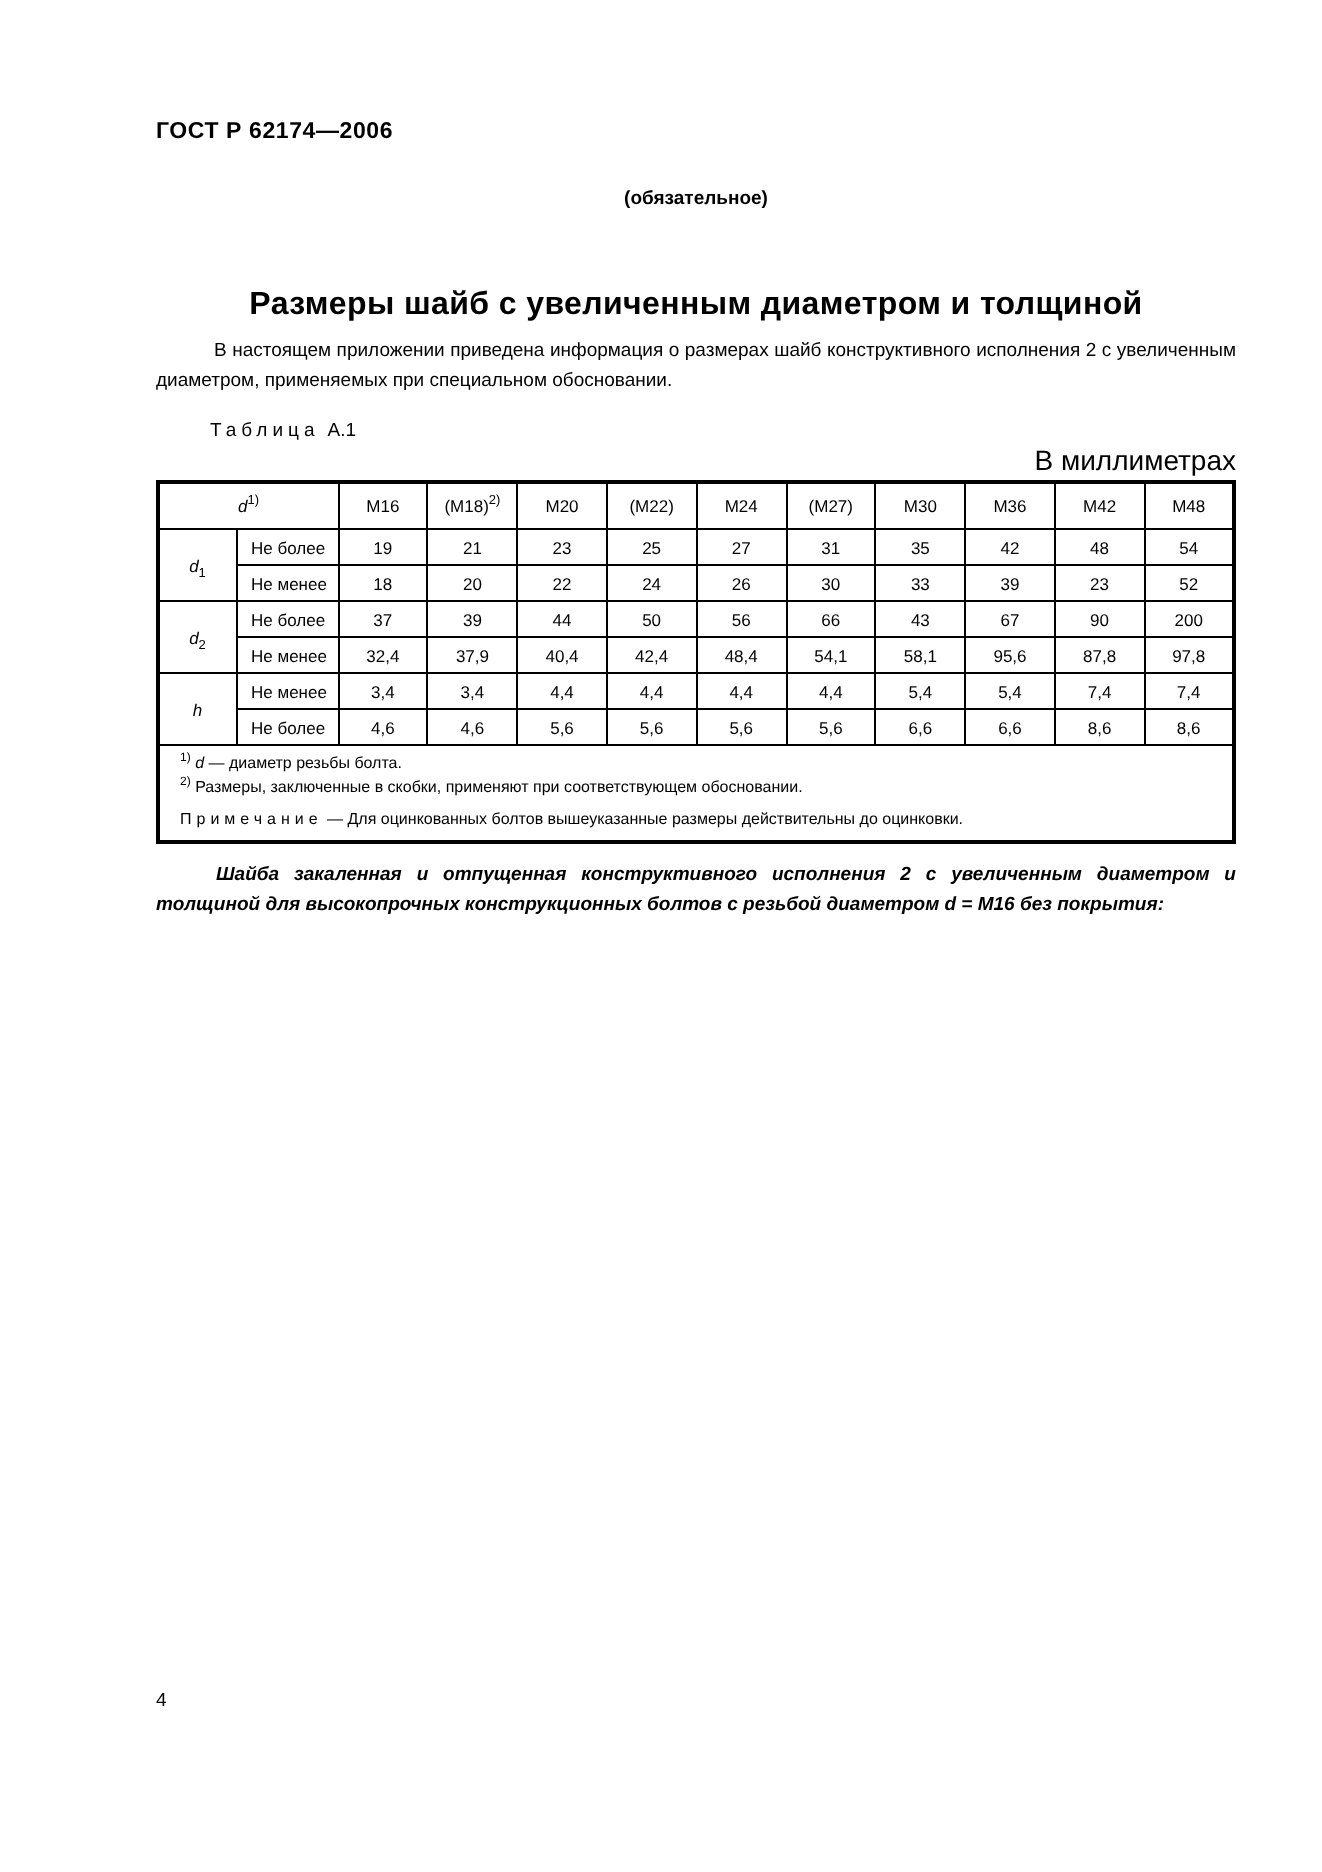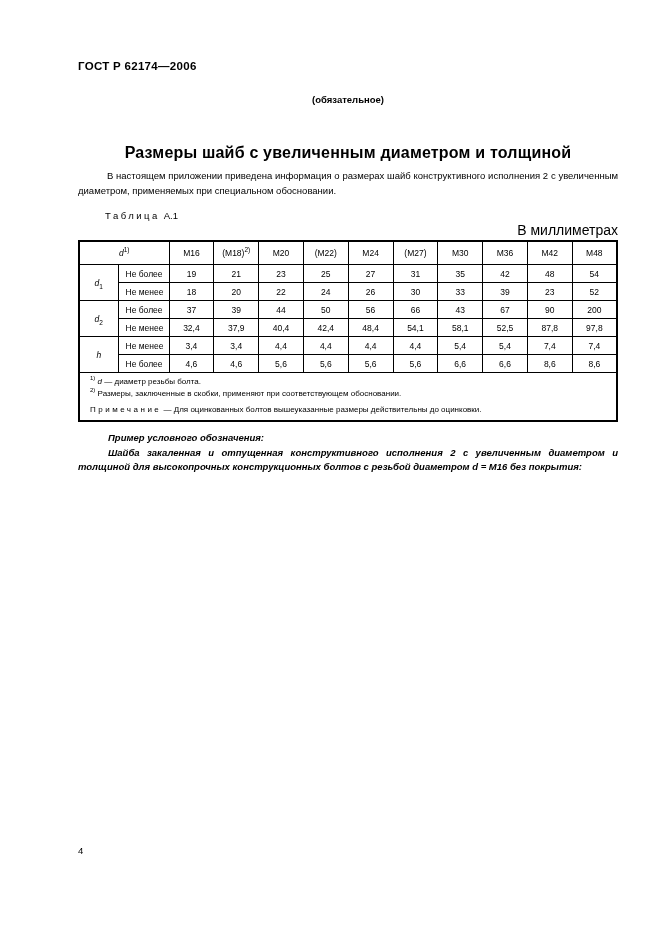--- a/index.html
+++ b/index.html
@@ -156,21 +156,21 @@
           </tr>
           <tr>
             <td class="limit-cell">Не менее</td>
             <td>32,4</td>
             <td>37,9</td>
             <td>40,4</td>
             <td>42,4</td>
             <td>48,4</td>
             <td>54,1</td>
             <td>58,1</td>
-            <td>52,5</td>
+            <td>95,6</td>
             <td>87,8</td>
             <td>97,8</td>
           </tr>
           <tr>
             <td rowspan="2"><i>h</i></td>
             <td class="limit-cell">Не менее</td>
             <td>3,4</td>
             <td>3,4</td>
             <td>4,4</td>
             <td>4,4</td>
@@ -200,20 +200,19 @@
             <td colspan="12" class="fn-cell">
               <div class="fn-line"><sup>1)</sup> <i>d</i> — диаметр резьбы болта.</div>
               <div class="fn-line"><sup>2)</sup> Размеры, заключенные в скобки, применяют при соответствующем обосновании.</div>
               <div class="note-line"><span class="note-label">Примечание</span> — Для оцинкованных болтов вышеуказанные размеры действительны до оцинковки.</div>
             </td>
           </tr>
         </tfoot>
     </table>
 
     <div class="example">
-      <p class="ex-intro">Пример условного обозначения:</p>
       <p class="ex-body">Шайба закаленная и отпущенная конструктивного исполнения 2 с увеличенным диаметром и толщиной для высокопрочных конструкционных болтов с резьбой диаметром d = М16 без покрытия:</p>
     </div>
 
   </div>
 
   <div class="page-number">4</div>
 </div>
 
 </body></html>

